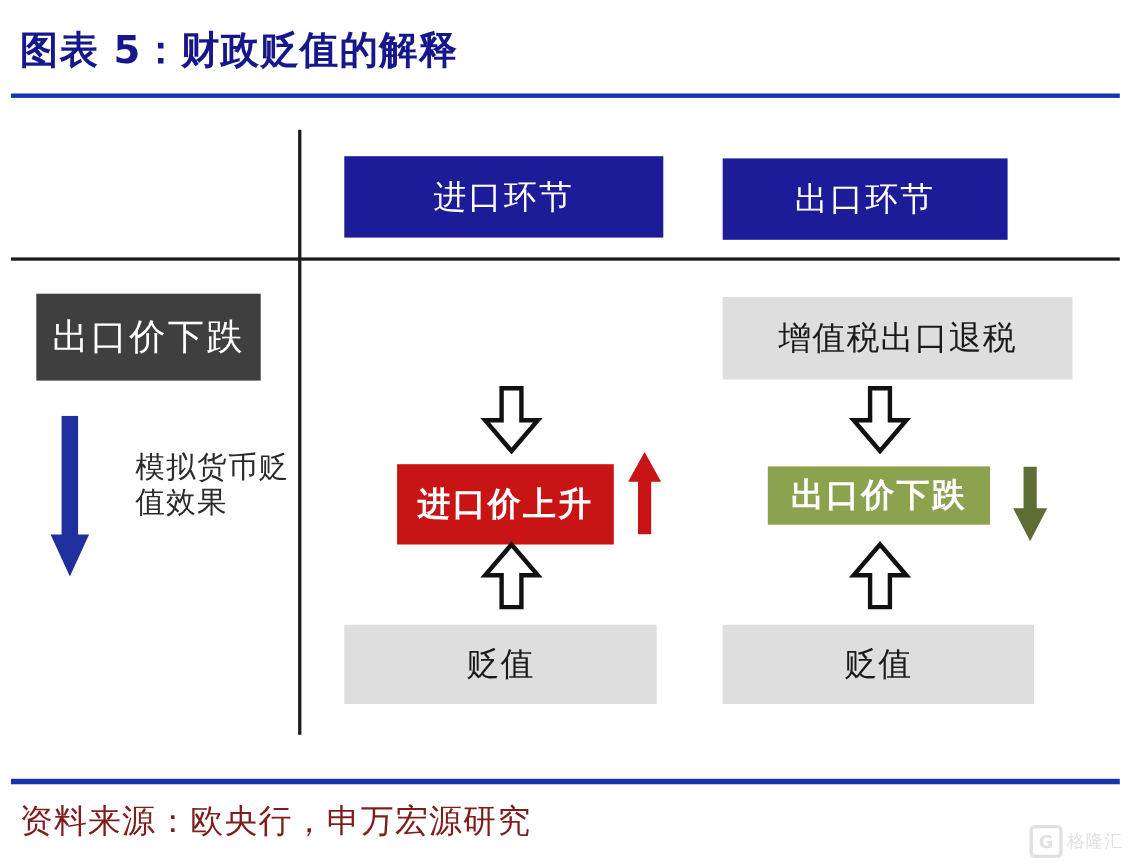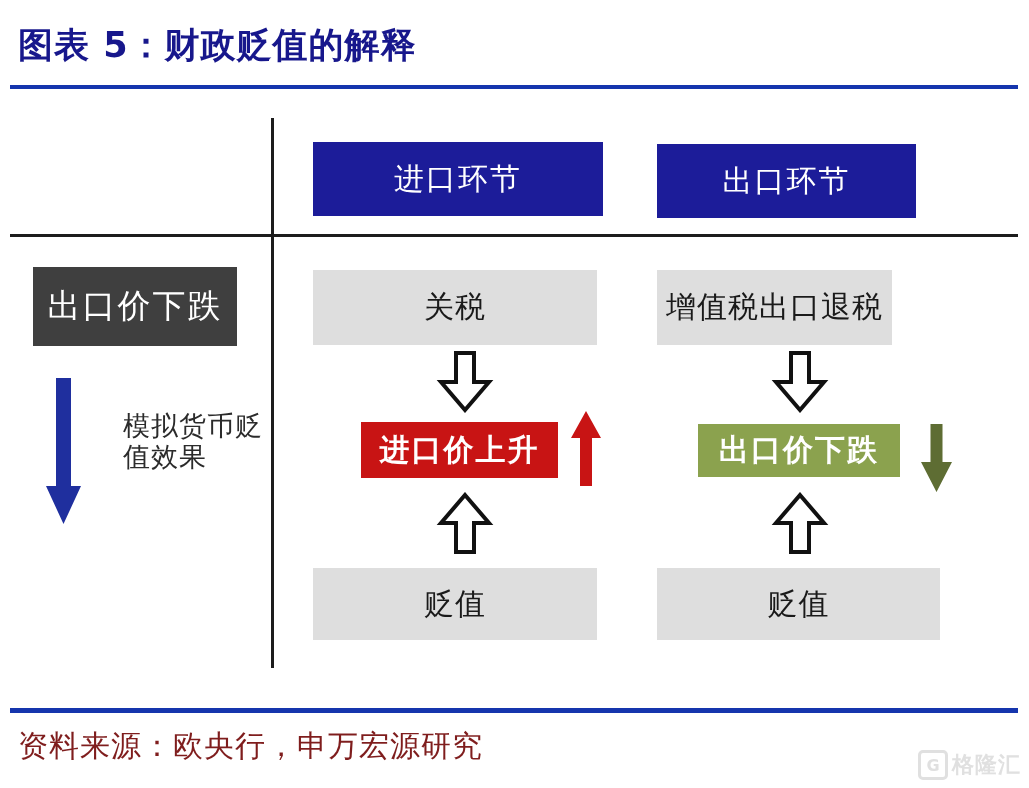--- a/index.html
+++ b/index.html
@@ -28,28 +28,28 @@
     background:#3f3f3f;color:#ffffff;font-size:33px;
     display:flex;align-items:center;justify-content:center;letter-spacing:2px;
   }
   #row-label-fiscal{left:33px;top:267px;width:204px;height:79px;}
   #row-label-currency{left:33px;top:565px;width:204px;height:77px;}
   .cell{
     background:#dedede;color:#1a1a1a;font-size:30px;
     display:flex;align-items:center;justify-content:center;letter-spacing:1px;
   }
   #cell-tariff{left:313px;top:270px;width:284px;height:75px;}
-  #cell-vat-rebate{left:657px;top:270px;width:235px;height:75px;}
+  #cell-vat-rebate{left:657px;top:270px;width:318px;height:75px;}
   #cell-deval-import{left:313px;top:568px;width:284px;height:72px;}
   #cell-deval-export{left:657px;top:568px;width:283px;height:72px;}
   .effect-box{
     color:#ffffff;font-size:30px;font-weight:bold;
     display:flex;align-items:center;justify-content:center;letter-spacing:2px;
   }
-  #import-price-box{left:361px;top:422px;width:197px;height:56px;background:#c81414;}
+  #import-price-box{left:361px;top:422px;width:197px;height:73px;background:#c81414;}
   #export-price-box{left:698px;top:424px;width:202px;height:53px;background:#8ba24e;}
   
   #flow-down-import{left:435px;top:351px;}
   #flow-down-export{left:770px;top:351px;}
   #flow-up-import{left:435px;top:492px;}
   #flow-up-export{left:770px;top:492px;}
   #price-up-arrow{left:571px;top:411px;}
   #price-down-arrow{left:921px;top:424px;}
   #simulate-arrow{left:45px;top:378px;}
   #simulate-label{
@@ -60,21 +60,21 @@
   #footer-line{left:10px;top:708px;width:1008px;height:5px;background:#1535ad;}
   #source-note{left:18px;top:726px;font-size:30px;color:#7f1d1d;letter-spacing:1px;white-space:nowrap;}
   #watermark{
     right:8px;top:750px;display:flex;align-items:center;gap:4px;color:#e0e0e0;
   }
   #watermark .gbox{
     width:24px;height:24px;border:3px solid #e0e0e0;border-radius:5px;
     display:flex;align-items:center;justify-content:center;
     font-size:16px;font-weight:bold;color:#e0e0e0;
   }
-  #watermark .wm-text{font-size:22px;font-weight:bold;letter-spacing:1px;}
+  #watermark .wm-text{font-size:16px;font-weight:normal;letter-spacing:1px;}
 </style>
 </head>
 <body>
 
 <div id="page">
 
   <div class="abs" id="chart-title">图表 5：财政贬值的解释</div>
   <div class="abs" id="title-underline"></div>
 
   <div class="abs" id="v-divider"></div>
@@ -85,21 +85,20 @@
 
   <div class="abs rowlabel" id="row-label-fiscal">出口价下跌</div>
 
   <div class="abs" id="simulate-arrow">
     <svg width="37" height="147" viewBox="0 0 37 147" xmlns="http://www.w3.org/2000/svg">
       <path d="M11 0 H26 V108 H36 L18.5 146 L1 108 H11 Z" fill="#1f2f9e"></path>
     </svg>
   </div>
   <div class="abs" id="simulate-label">模拟货币贬值效果</div>
 
-  <div class="abs cell" id="cell-tariff">关税</div>
   <div class="abs cell" id="cell-vat-rebate">增值税出口退税</div>
 
   <div class="abs" id="flow-down-import">
     <svg width="60" height="62" viewBox="0 0 60 62" xmlns="http://www.w3.org/2000/svg">
       <path d="M21 2 H39 V31 H54 L30 59 L6 31 H21 Z" fill="#ffffff" stroke="#111111" stroke-width="4"></path>
     </svg>
   </div>
   <div class="abs" id="flow-down-export">
     <svg width="60" height="62" viewBox="0 0 60 62" xmlns="http://www.w3.org/2000/svg">
       <path d="M21 2 H39 V31 H54 L30 59 L6 31 H21 Z" fill="#ffffff" stroke="#111111" stroke-width="4"></path>

